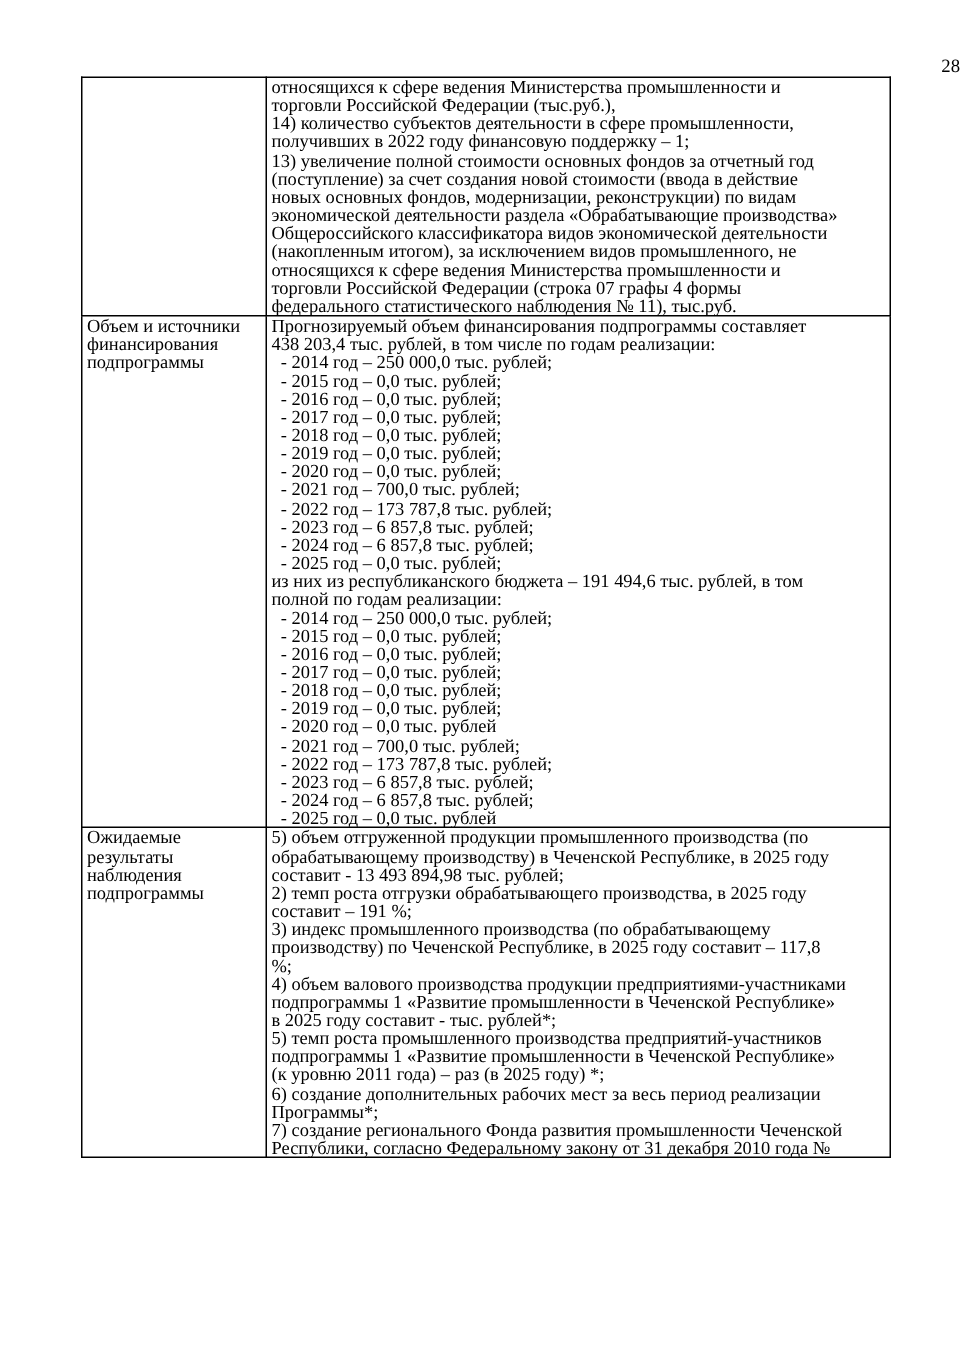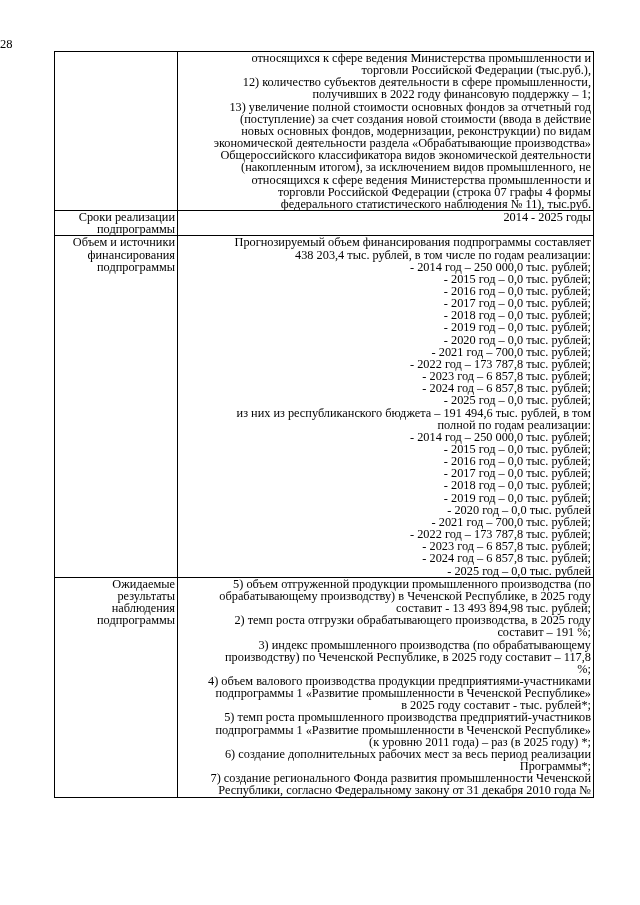--- a/index.html
+++ b/index.html
@@ -1,58 +1,49 @@
 <!DOCTYPE html>
 <html><head>
   <meta charset="utf-8">
   <style>
     html, body { margin: 0; padding: 0; background: #ffffff; }
     body { width: 640px; height: 905px; position: relative; overflow: hidden;
            font-family: "Liberation Serif", "DejaVu Serif", serif; color: #000; }
-    .page-number { position: absolute; top: 37px; left: 0; width: 640px; text-align: left;
+    .page-number { position: absolute; top: 37px; left: 0; width: 640px; text-align: right;
                    font-size: 12.5px; line-height: 14px; }
     table.passport { position: absolute; top: 51px; left: 54px; width: 540px;
                      border-collapse: collapse; table-layout: fixed; }
     table.passport td { border: 1px solid #000; vertical-align: top; padding: 0 2px 0 3px;
-                        font-size: 12.3px; line-height: 12.15px; text-align: right; }
+                        font-size: 12.3px; line-height: 12.15px; }
     td.label-cell { width: 117px; }
     .line { display: block; white-space: pre; }
   </style>
 </head>
 <body>
 
 <div class="page-number">28</div>
 
 <table class="passport">
   <tbody id="table-body">
       <tr>
         <td class="label-cell"></td>
         <td class="content-cell">
           <span class="line">относящихся к сфере ведения Министерства промышленности и</span>
           <span class="line">торговли Российской Федерации (тыс.руб.),</span>
-          <span class="line">12) количество субъектов деятельности в сфере промышленности,</span>
+          <span class="line">14) количество субъектов деятельности в сфере промышленности,</span>
           <span class="line">получивших в 2022 году финансовую поддержку – 1;</span>
           <span class="line">13) увеличение полной стоимости основных фондов за отчетный год</span>
           <span class="line">(поступление) за счет создания новой стоимости (ввода в действие</span>
           <span class="line">новых основных фондов, модернизации, реконструкции) по видам</span>
           <span class="line">экономической деятельности раздела «Обрабатывающие производства»</span>
           <span class="line">Общероссийского классификатора видов экономической деятельности</span>
           <span class="line">(накопленным итогом), за исключением видов промышленного, не</span>
           <span class="line">относящихся к сфере ведения Министерства промышленности и</span>
           <span class="line">торговли Российской Федерации (строка 07 графы 4 формы</span>
           <span class="line">федерального статистического наблюдения № 11), тыс.руб.</span>
-        </td>
-      </tr>
-      <tr>
-        <td class="label-cell">
-          <span class="line">Сроки реализации</span>
-          <span class="line">подпрограммы</span>
-        </td>
-        <td class="content-cell">
-          <span class="line">2014 - 2025 годы</span>
         </td>
       </tr>
       <tr>
         <td class="label-cell">
           <span class="line">Объем и источники</span>
           <span class="line">финансирования</span>
           <span class="line">подпрограммы</span>
         </td>
         <td class="content-cell">
           <span class="line">Прогнозируемый объем финансирования подпрограммы составляет</span>

